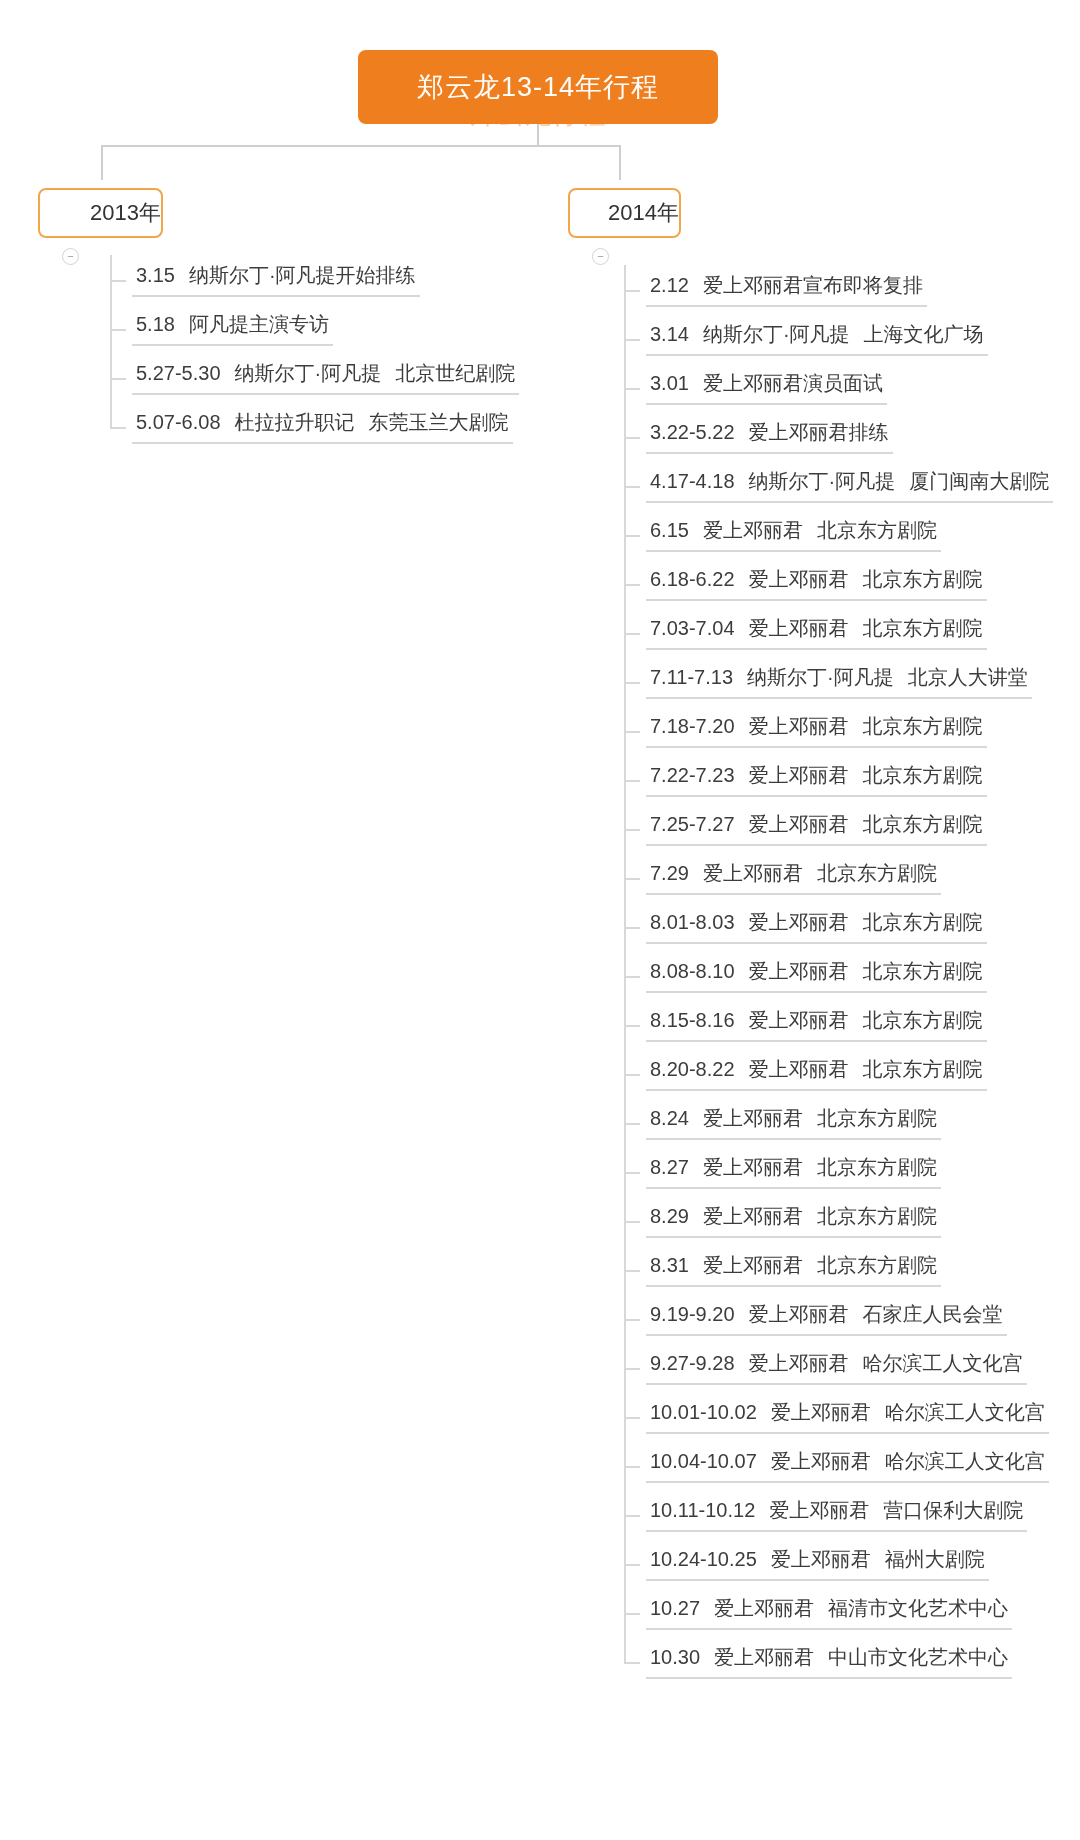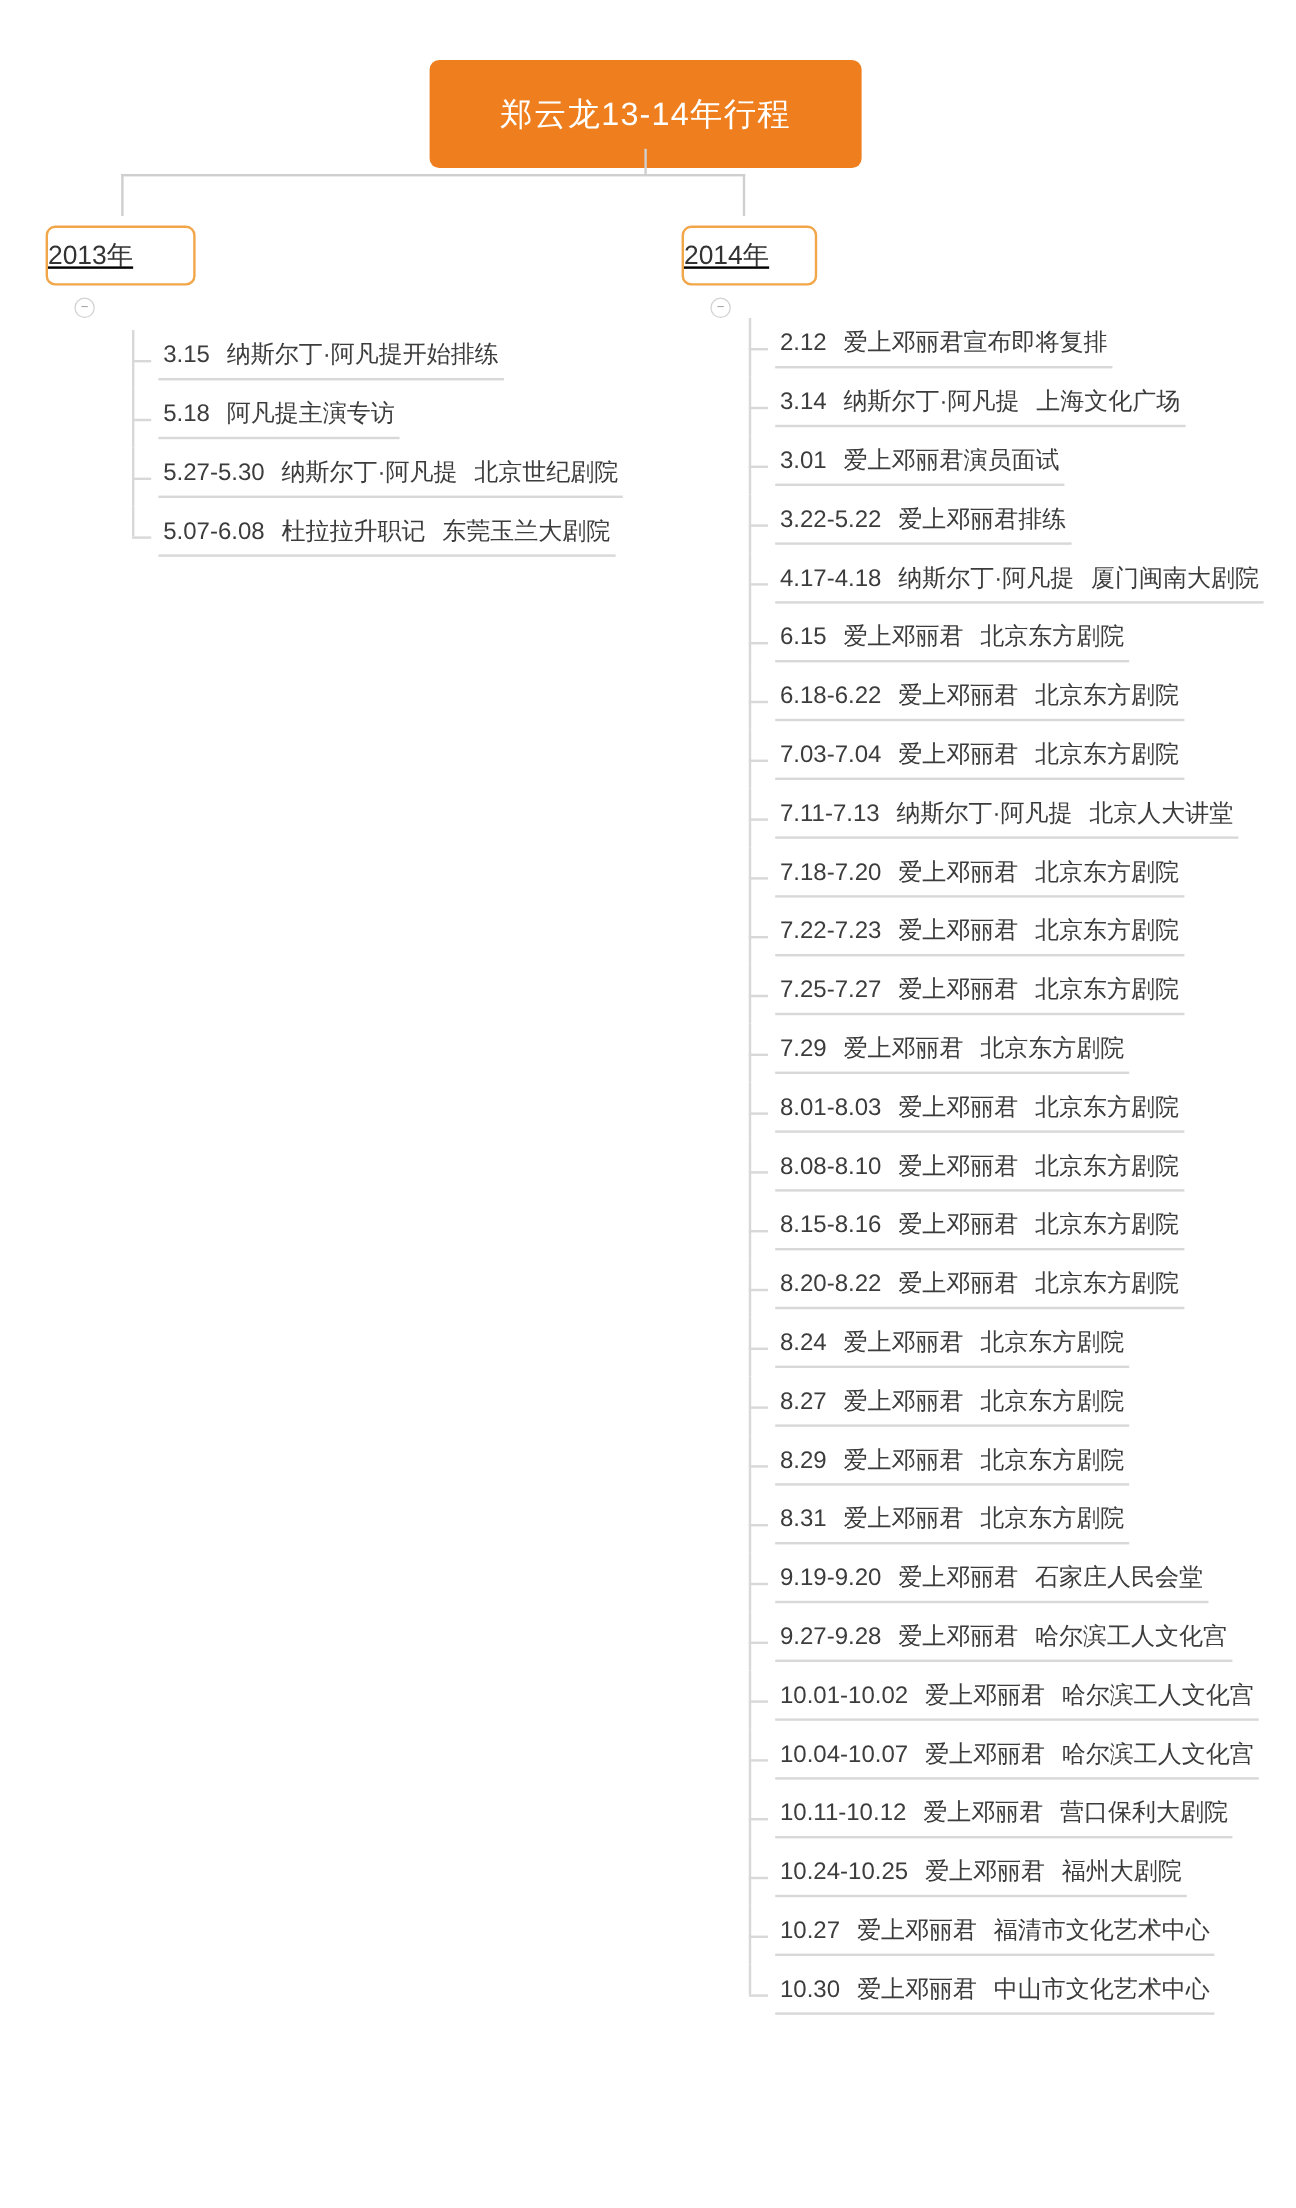--- a/index.html
+++ b/index.html
@@ -19,21 +19,21 @@
     width: 1080px;
     height: 1840px;
   }
 
   
   .root-node {
     position: absolute;
     left: 358px;
     top: 50px;
     width: 360px;
-    height: 90px;
+    height: 74px;
     background: #ef7f1e;
     border-radius: 8px;
     display: flex;
     align-items: center;
     justify-content: center;
     box-sizing: border-box;
   }
   .root-node .root-title {
     color: #ffffff;
     font-size: 27px;
@@ -85,23 +85,22 @@
 
   
   .branch-node {
     position: absolute;
     border: 2px solid #f2a64a;
     border-radius: 8px;
     background: #ffffff;
     height: 50px;
     display: flex;
     align-items: center;
-    justify-content: flex-start;
+    justify-content: flex-end;
     box-sizing: border-box;
-    text-decoration: underline;
   }
   .branch-node .branch-label {
     font-size: 22px;
     color: #333333;
     white-space: nowrap;
   }
   #branch-2013 {
     left: 38px;
     top: 188px;
     width: 125px;
@@ -129,21 +128,21 @@
     box-sizing: border-box;
     z-index: 5;
   }
   #toggle-2013 { left: 62px; top: 248px; }
   #toggle-2014 { left: 592px; top: 248px; }
 
   
   .leaf-list {
     position: absolute;
   }
-  #list-2013 { left: 70px; top: 275px; width: 430px; padding-left: 40px; }
+  #list-2013 { left: 70px; top: 255px; width: 430px; padding-left: 40px; }
   #list-2014 { left: 600px; top: 265px; width: 460px; margin-left: 24px; }
 
   .leaf-item {
     position: relative;
     height: 49px;
     display: flex;
     align-items: center;
     padding-left: 22px;
     box-sizing: border-box;
     white-space: nowrap;

